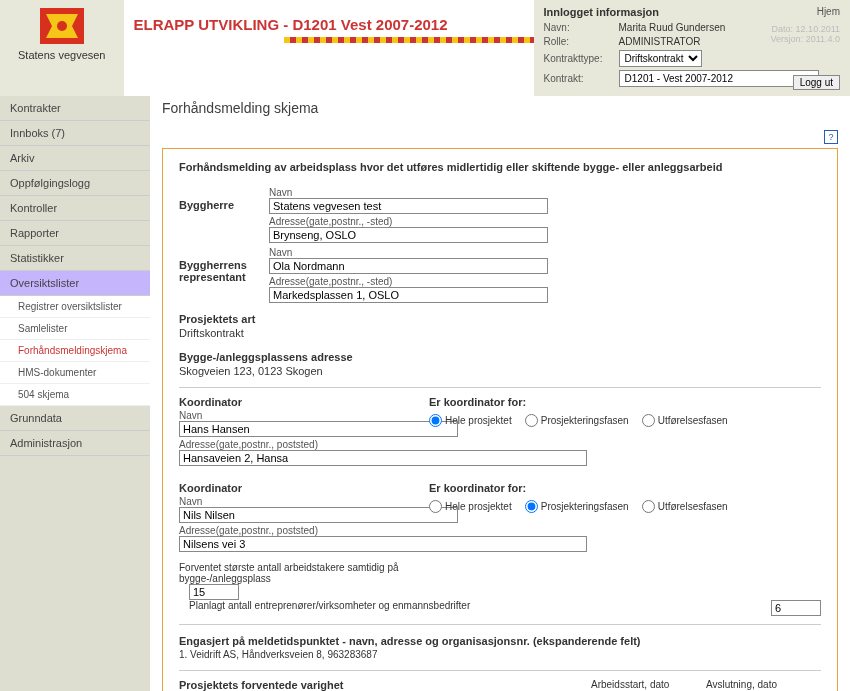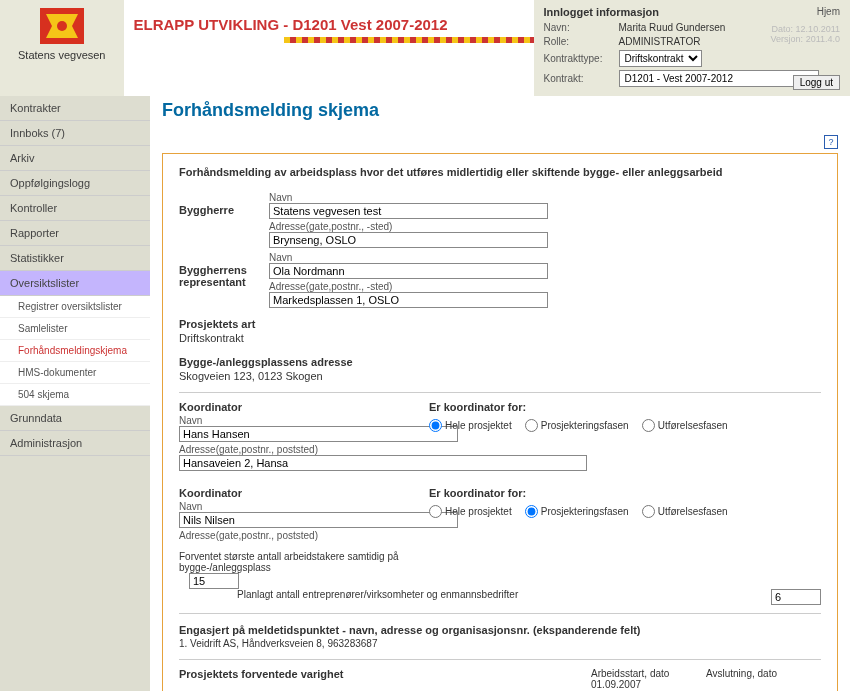--- a/index.html
+++ b/index.html
@@ -24,21 +24,21 @@
   .stripes { height: 6px; background: repeating-linear-gradient(90deg, #f5c518 0 6px, #c33 6px 12px); margin: 4px 0 6px 150px; width: 250px;}
   
   .layout { display: flex; }
   .sidebar { width: 150px; background: #ddddd0; padding: 0; }
   .nav-item { padding: 6px 10px; border-bottom: 1px solid #ccc; color: #444; cursor: pointer; font-size: 11px; }
   .nav-item.expanded { background: #c4b5fd; }
   .sub-item { padding: 5px 10px 5px 18px; background: #fff; color: #555; cursor: pointer; font-size: 10px; border-bottom: 1px solid #eee;}
   .sub-item.active { color: #c33; }
   
   .main { flex: 1; padding: 0 12px 12px 12px; }
-  .page-title { font-size: 18px; color: #0369a1; font-weight: bold; margin: 4px 0 14px 0; }
+  .page-title { font-size: 14px; color: #404040; font-weight: normal; margin: 4px 0 14px 0; }
   .help-icon { float: right; width: 14px; height: 14px; border: 1px solid #2a5db0; color: #2a5db0; font-size: 9px; text-align: center; line-height: 12px; cursor: pointer; margin-bottom:4px;}
   
   .form-box { border: 1px solid #e6a23c; padding: 12px 16px; clear: both; }
   .form-heading { font-weight: bold; font-size: 11px; margin-bottom: 12px; }
   .section-label { font-weight: bold; font-size: 11px; margin-top: 10px; }
   .hr { border: none; border-top: 1px solid #ccc; margin: 8px 0; }
   
   .two-col-row { display: flex; margin-bottom: 2px; }
   .col-left-label { width: 90px; font-weight: bold; font-size: 11px; padding-top: 14px; }
   .col-fields { flex: 1; }
@@ -52,21 +52,21 @@
   .kb-row { display: flex; }
   .kb-left { width: 240px; }
   .kb-right { flex: 1; padding-left: 10px; }
   .radio-group { }
   .radio-group label { font-size: 10px; margin-right: 10px; display:inline-flex; align-items:center; }
   .radio-group input { margin-right: 3px; }
   
   .number-row { display: flex; margin-top: 10px; flex-direction: column; }
   .num-left { width:250px; font-size:10px; }
   .num-right { flex:1; font-size:10px; padding-left:10px; display:flex; }
-  .num-right-label { flex:1;margin-left:48px; }
+  .num-right-label { flex:1; }
   
   .dates-row { display:flex; }
   .dates-left { flex:1; font-weight:bold; font-size:11px;}
   .dates-cols { width: 230px; font-size:10px; }
   .dates-cols-header { display:flex; }
   .dates-cols-header span, .dates-cols-vals span { width:115px; display:inline-block;}
 </style>
 </head>
 <body>
 
@@ -211,20 +211,21 @@
                   <span>Prosjekteringsfasen</span>
                 </label>
               <label>
                   <input type="radio" name="k2" style="">
                   <span>Utførelsesfasen</span>
                 </label>
             </div>
           </div>
         </div>
         <div class="field-label">Adresse(gate,postnr., poststed)</div>
+        <input type="text" class="wide" value="Nilsens vei 3" style="">
       </div>
 
       <div class="number-row">
         <div class="num-left">
           <span>Forventet største antall arbeidstakere samtidig på bygge-/anleggsplass</span>
         </div>
         <input type="text" class="small" style="margin: 0px 10px;" value="15">
         <div class="num-right">
           <span class="num-right-label">Planlagt antall entreprenører/virksomheter og enmannsbedrifter</span>
           <input type="text" class="small" value="6" style="">

